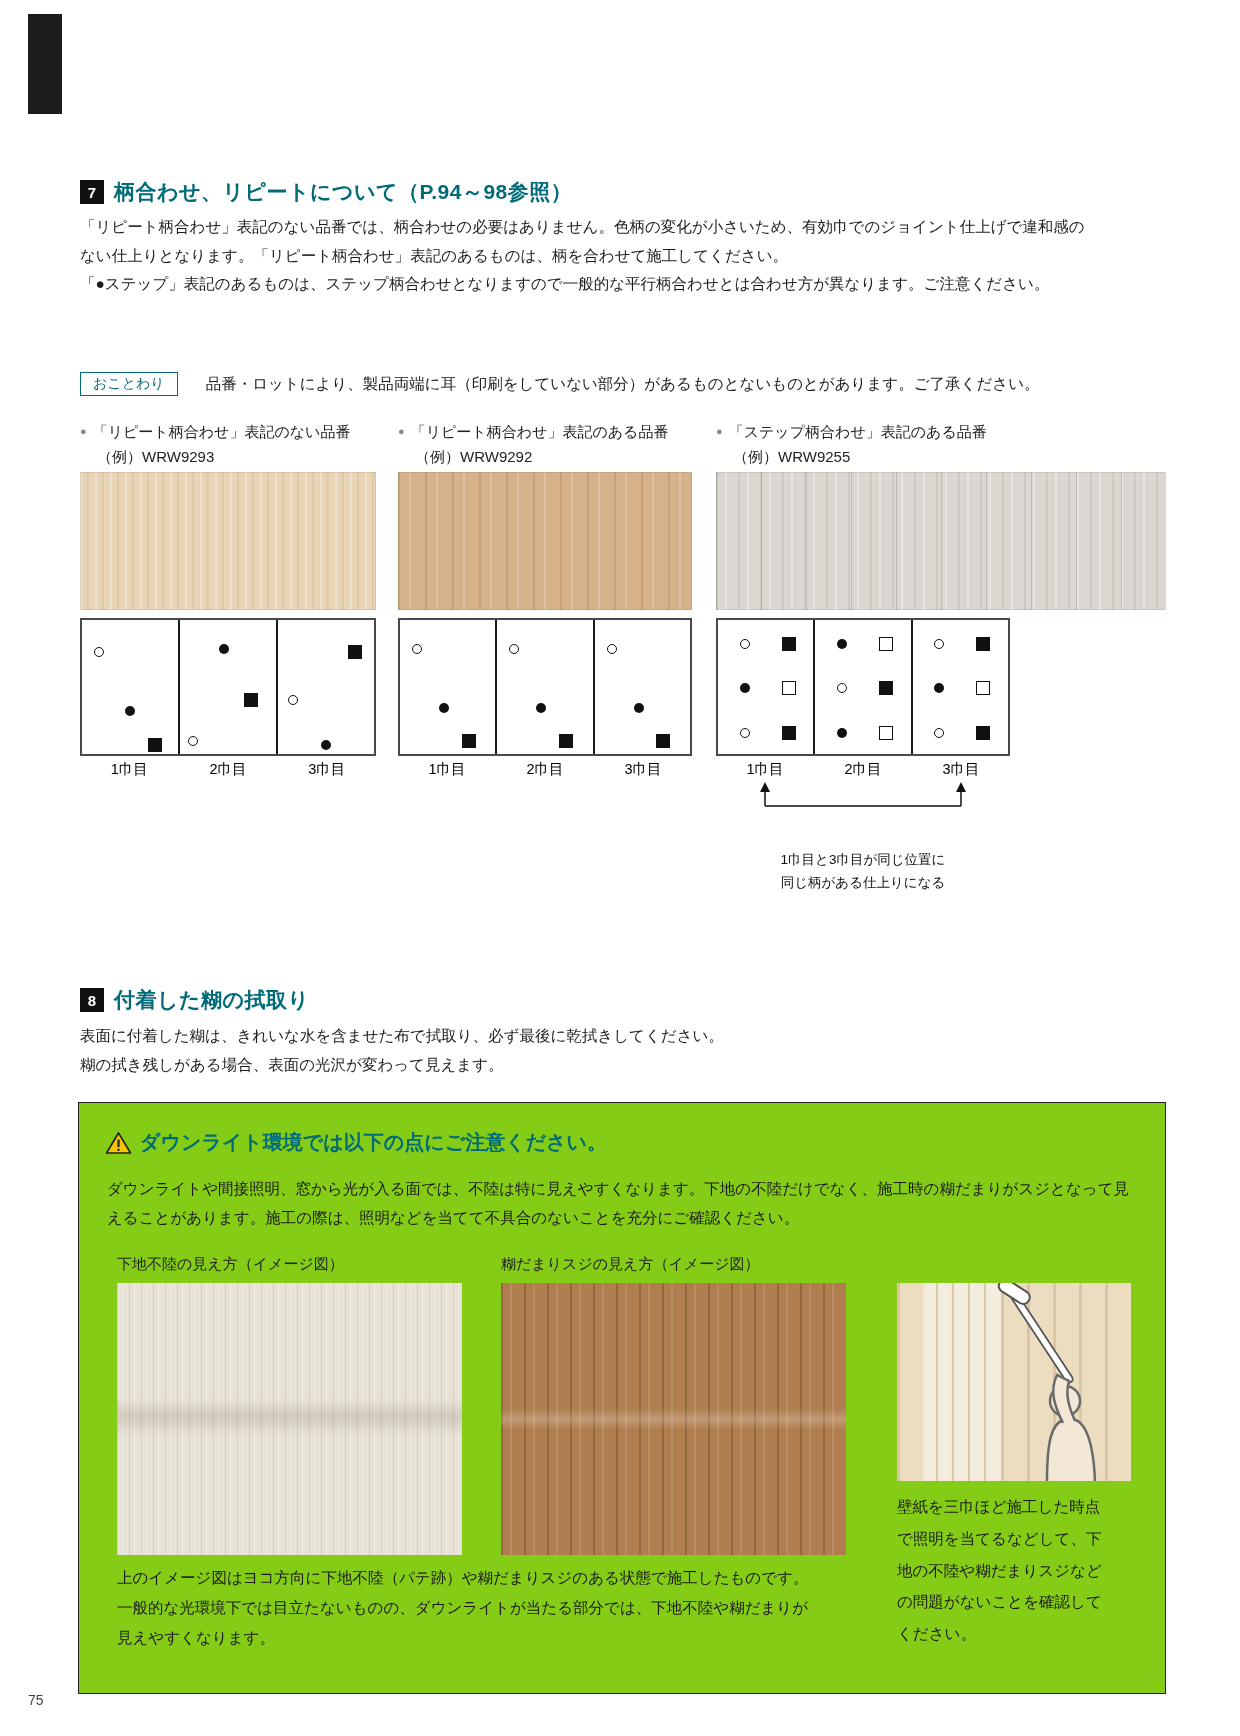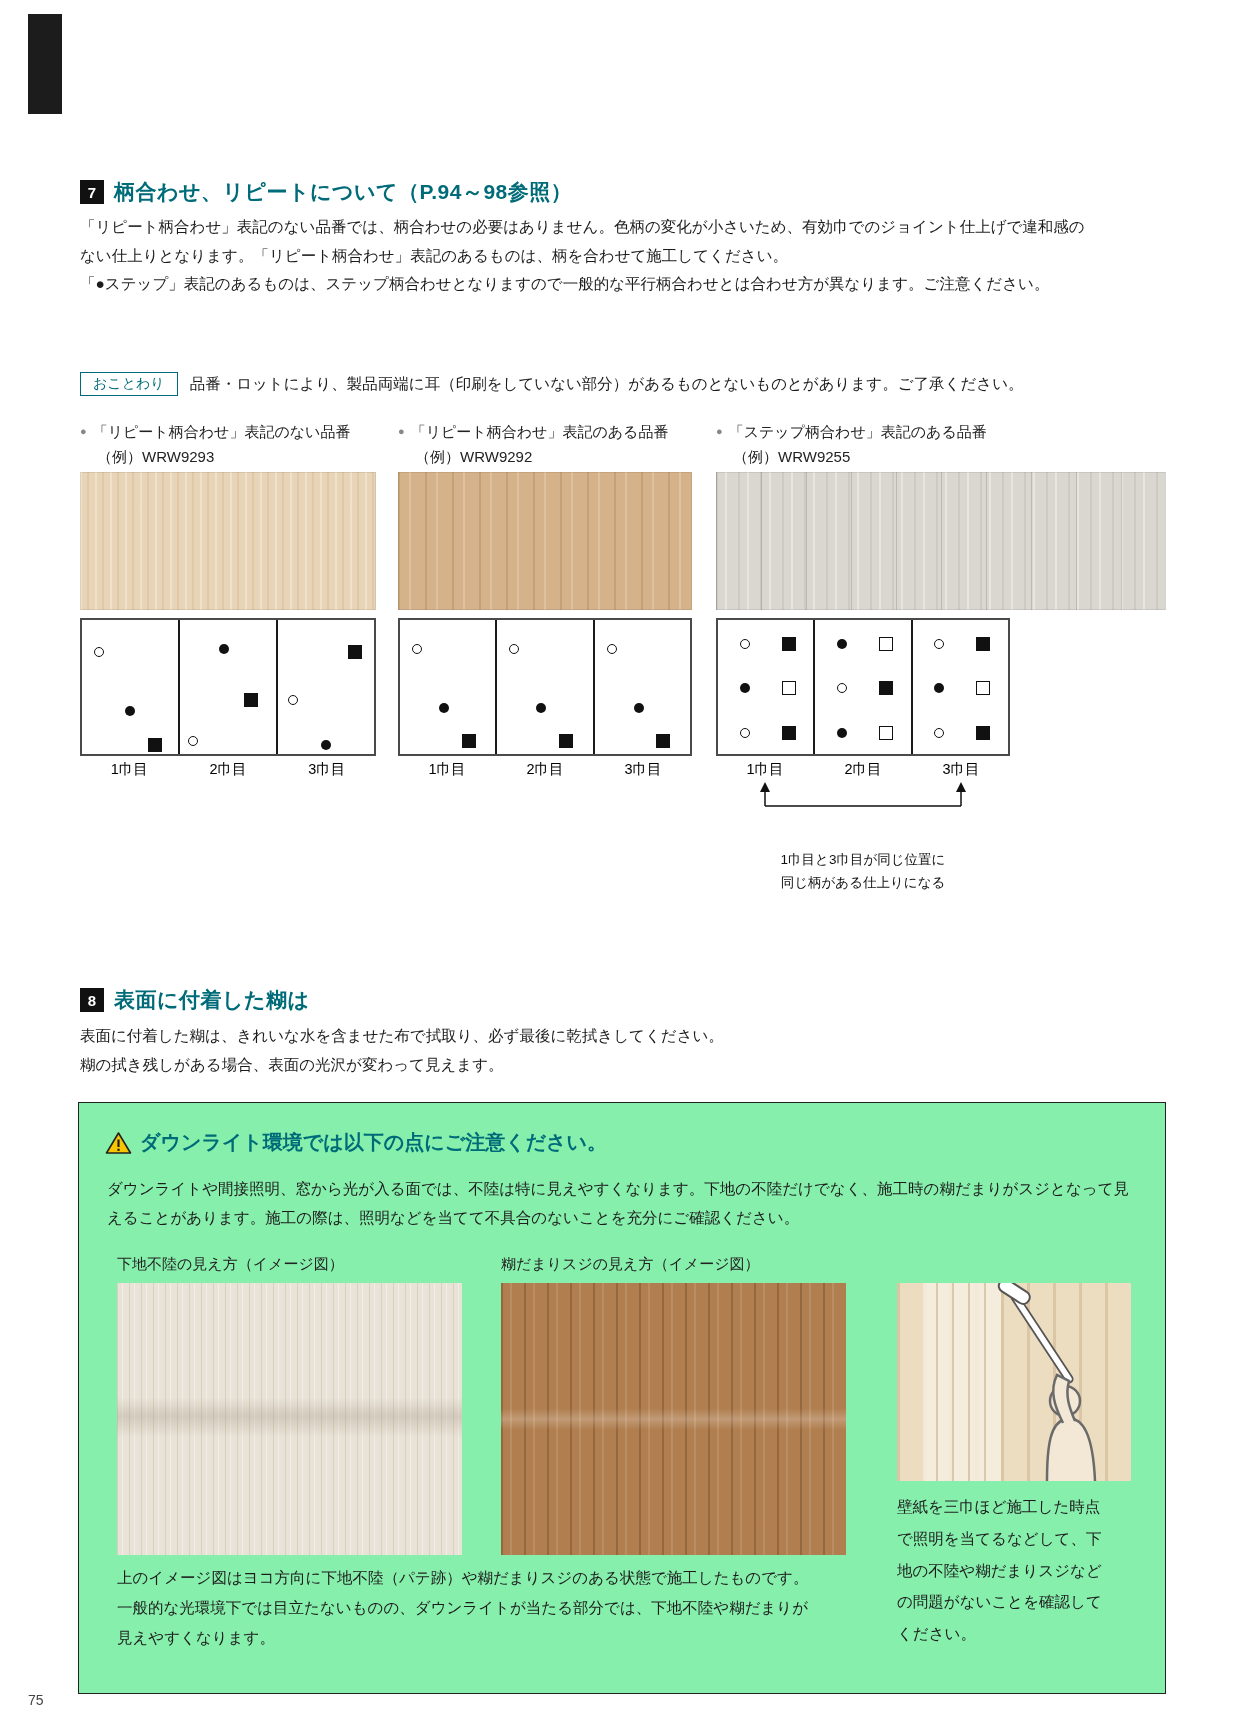--- a/index.html
+++ b/index.html
@@ -9,21 +9,21 @@
 
   .page-tab{left:28px;top:14px;width:34px;height:100px;background:#1c1c1c;}
 
   .sec-head{display:flex;align-items:center;gap:10px;}
   .secnum{width:24px;height:24px;background:#111;color:#fff;font-weight:bold;
           font-size:15px;display:flex;align-items:center;justify-content:center;flex:0 0 auto;}
   .sec-title{color:#006b78;font-weight:bold;font-size:21px;letter-spacing:.5px;}
 
   .body-text{font-size:15.5px;line-height:1.85;color:#1c1c1c;}
 
-  .note-row{display:flex;align-items:center;gap:12px;}
+  .note-row{display:flex;align-items:center;gap:28px;}
   .note-label{border:1px solid #006b78;color:#006b78;font-size:14px;padding:2px 12px;white-space:nowrap;}
 
   .sample-label{font-size:15px;line-height:1.55;color:#222;}
   .sample-label .bullet{color:#888;font-size:11px;margin-right:6px;vertical-align:2px;}
   .sample-example{font-size:15px;margin-left:17px;margin-top:2px;}
 
   .swatch{box-shadow:inset 0 0 0 1px rgba(0,0,0,.08);}
   .swatch1{background:
      repeating-linear-gradient(90deg, rgba(255,255,255,.30) 0 2px, rgba(0,0,0,0) 2px 7px,
         rgba(166,124,82,.13) 7px 9px, rgba(0,0,0,0) 9px 15px),
@@ -45,21 +45,21 @@
   .sym-oc{width:10px;height:10px;border:1.6px solid #111;border-radius:50%;background:#fff;}
   .sym-fc{width:10px;height:10px;background:#111;border-radius:50%;}
   .sym-fs{width:14px;height:14px;background:#111;}
   .sym-os{width:14px;height:14px;border:1.6px solid #111;background:#fff;}
 
   .width-labels{display:flex;}
   .width-labels span{flex:1 1 0;text-align:center;font-size:14.5px;color:#000000;}
 
   .step-caption{font-size:13.5px;line-height:1.7;text-align:center;color:#111;}
 
-  .warn-box{border:1.5px solid #222;background:#86efac;}
+  .warn-box{border:1.5px solid #222;background:#84cc16;}
   .warn-title{display:flex;align-items:center;gap:8px;color:#006b78;font-weight:bold;font-size:20px;}
   .img-caption{font-size:15px;color:#222;}
 
   .photo1{background:
      linear-gradient(180deg, rgba(0,0,0,0) 42%, rgba(150,138,116,.28) 49%, rgba(0,0,0,0) 57%),
      repeating-linear-gradient(90deg, rgba(175,163,140,.30) 0 1px, rgba(0,0,0,0) 1px 5px,
         rgba(255,255,255,.4) 5px 6px, rgba(0,0,0,0) 6px 12px),
      #e9e3d7;}
   .photo2{background:
      linear-gradient(180deg, rgba(0,0,0,0) 46%, rgba(255,255,255,.22) 50%, rgba(0,0,0,0) 54%),
@@ -198,21 +198,21 @@
     <polygon points="44,10 54,10 49,0" fill="#111"></polygon>
     <polygon points="240,10 250,10 245,0" fill="#111"></polygon>
   </svg>
   <div class="abs step-caption" style="left:716px;top:849px;width:294px;text-align:center;">
     <div>1巾目と3巾目が同じ位置に</div>
     <div>同じ柄がある仕上りになる</div>
   </div>
 
   <div class="abs sec-head" style="left:80px;top:986px;">
     <div class="secnum">8</div>
-    <div class="sec-title">表面に付着した糊は</div>
+    <div class="sec-title">付着した糊の拭取り</div>
   </div>
   <div class="abs body-text" style="left:80px;top:1022px;width:1060px;">表面に付着した糊は、きれいな水を含ませた布で拭取り、必ず最後に乾拭きしてください。</div>
   <div class="abs body-text" style="left:80px;top:1051px;width:1060px;">糊の拭き残しがある場合、表面の光沢が変わって見えます。</div>
 
   <div class="abs warn-box" style="left:78px;top:1102px;width:1086px;height:590px;">
     <div class="abs warn-title" style="left:26px;top:26px;">
       <svg width="27" height="24">
         <path d="M13.5 2 L25.5 22 L1.5 22 Z" fill="#f7c600" stroke="#222" stroke-width="1.6" stroke-linejoin="round"></path>
         <rect x="12.4" y="8.5" width="2.2" height="7.5" fill="#222"></rect>
         <rect x="12.4" y="17.7" width="2.2" height="2.2" fill="#222"></rect>

